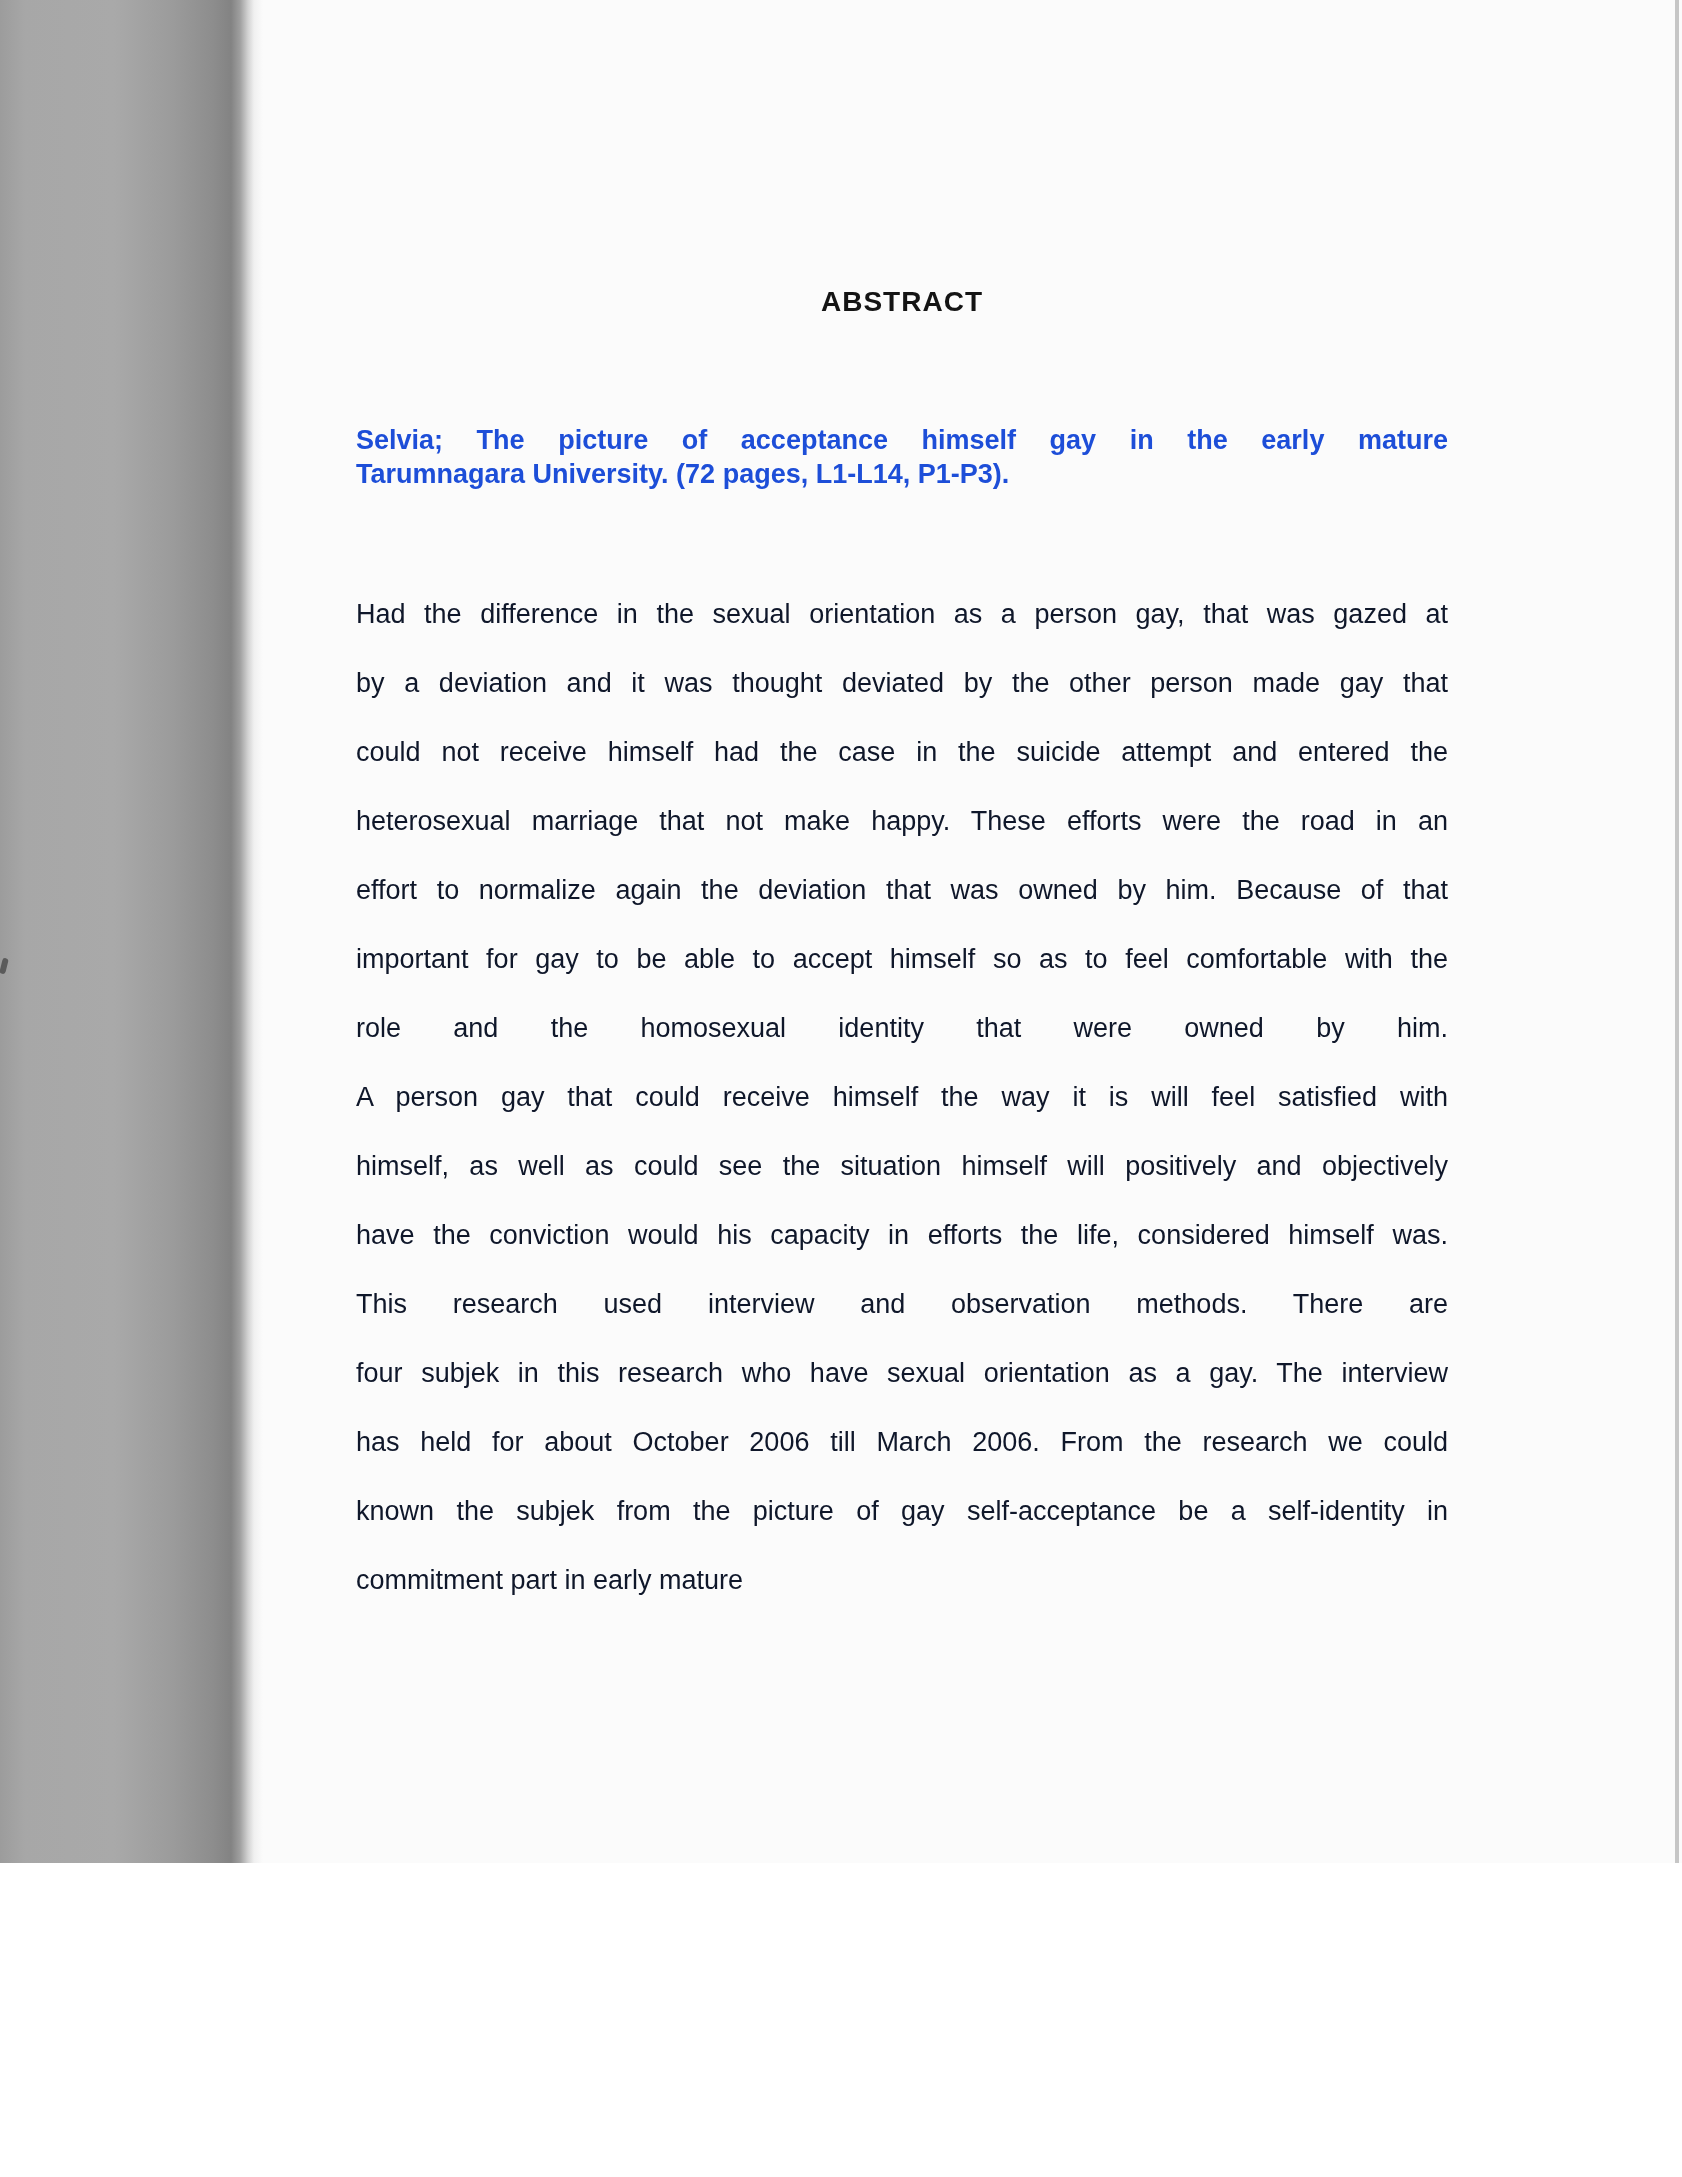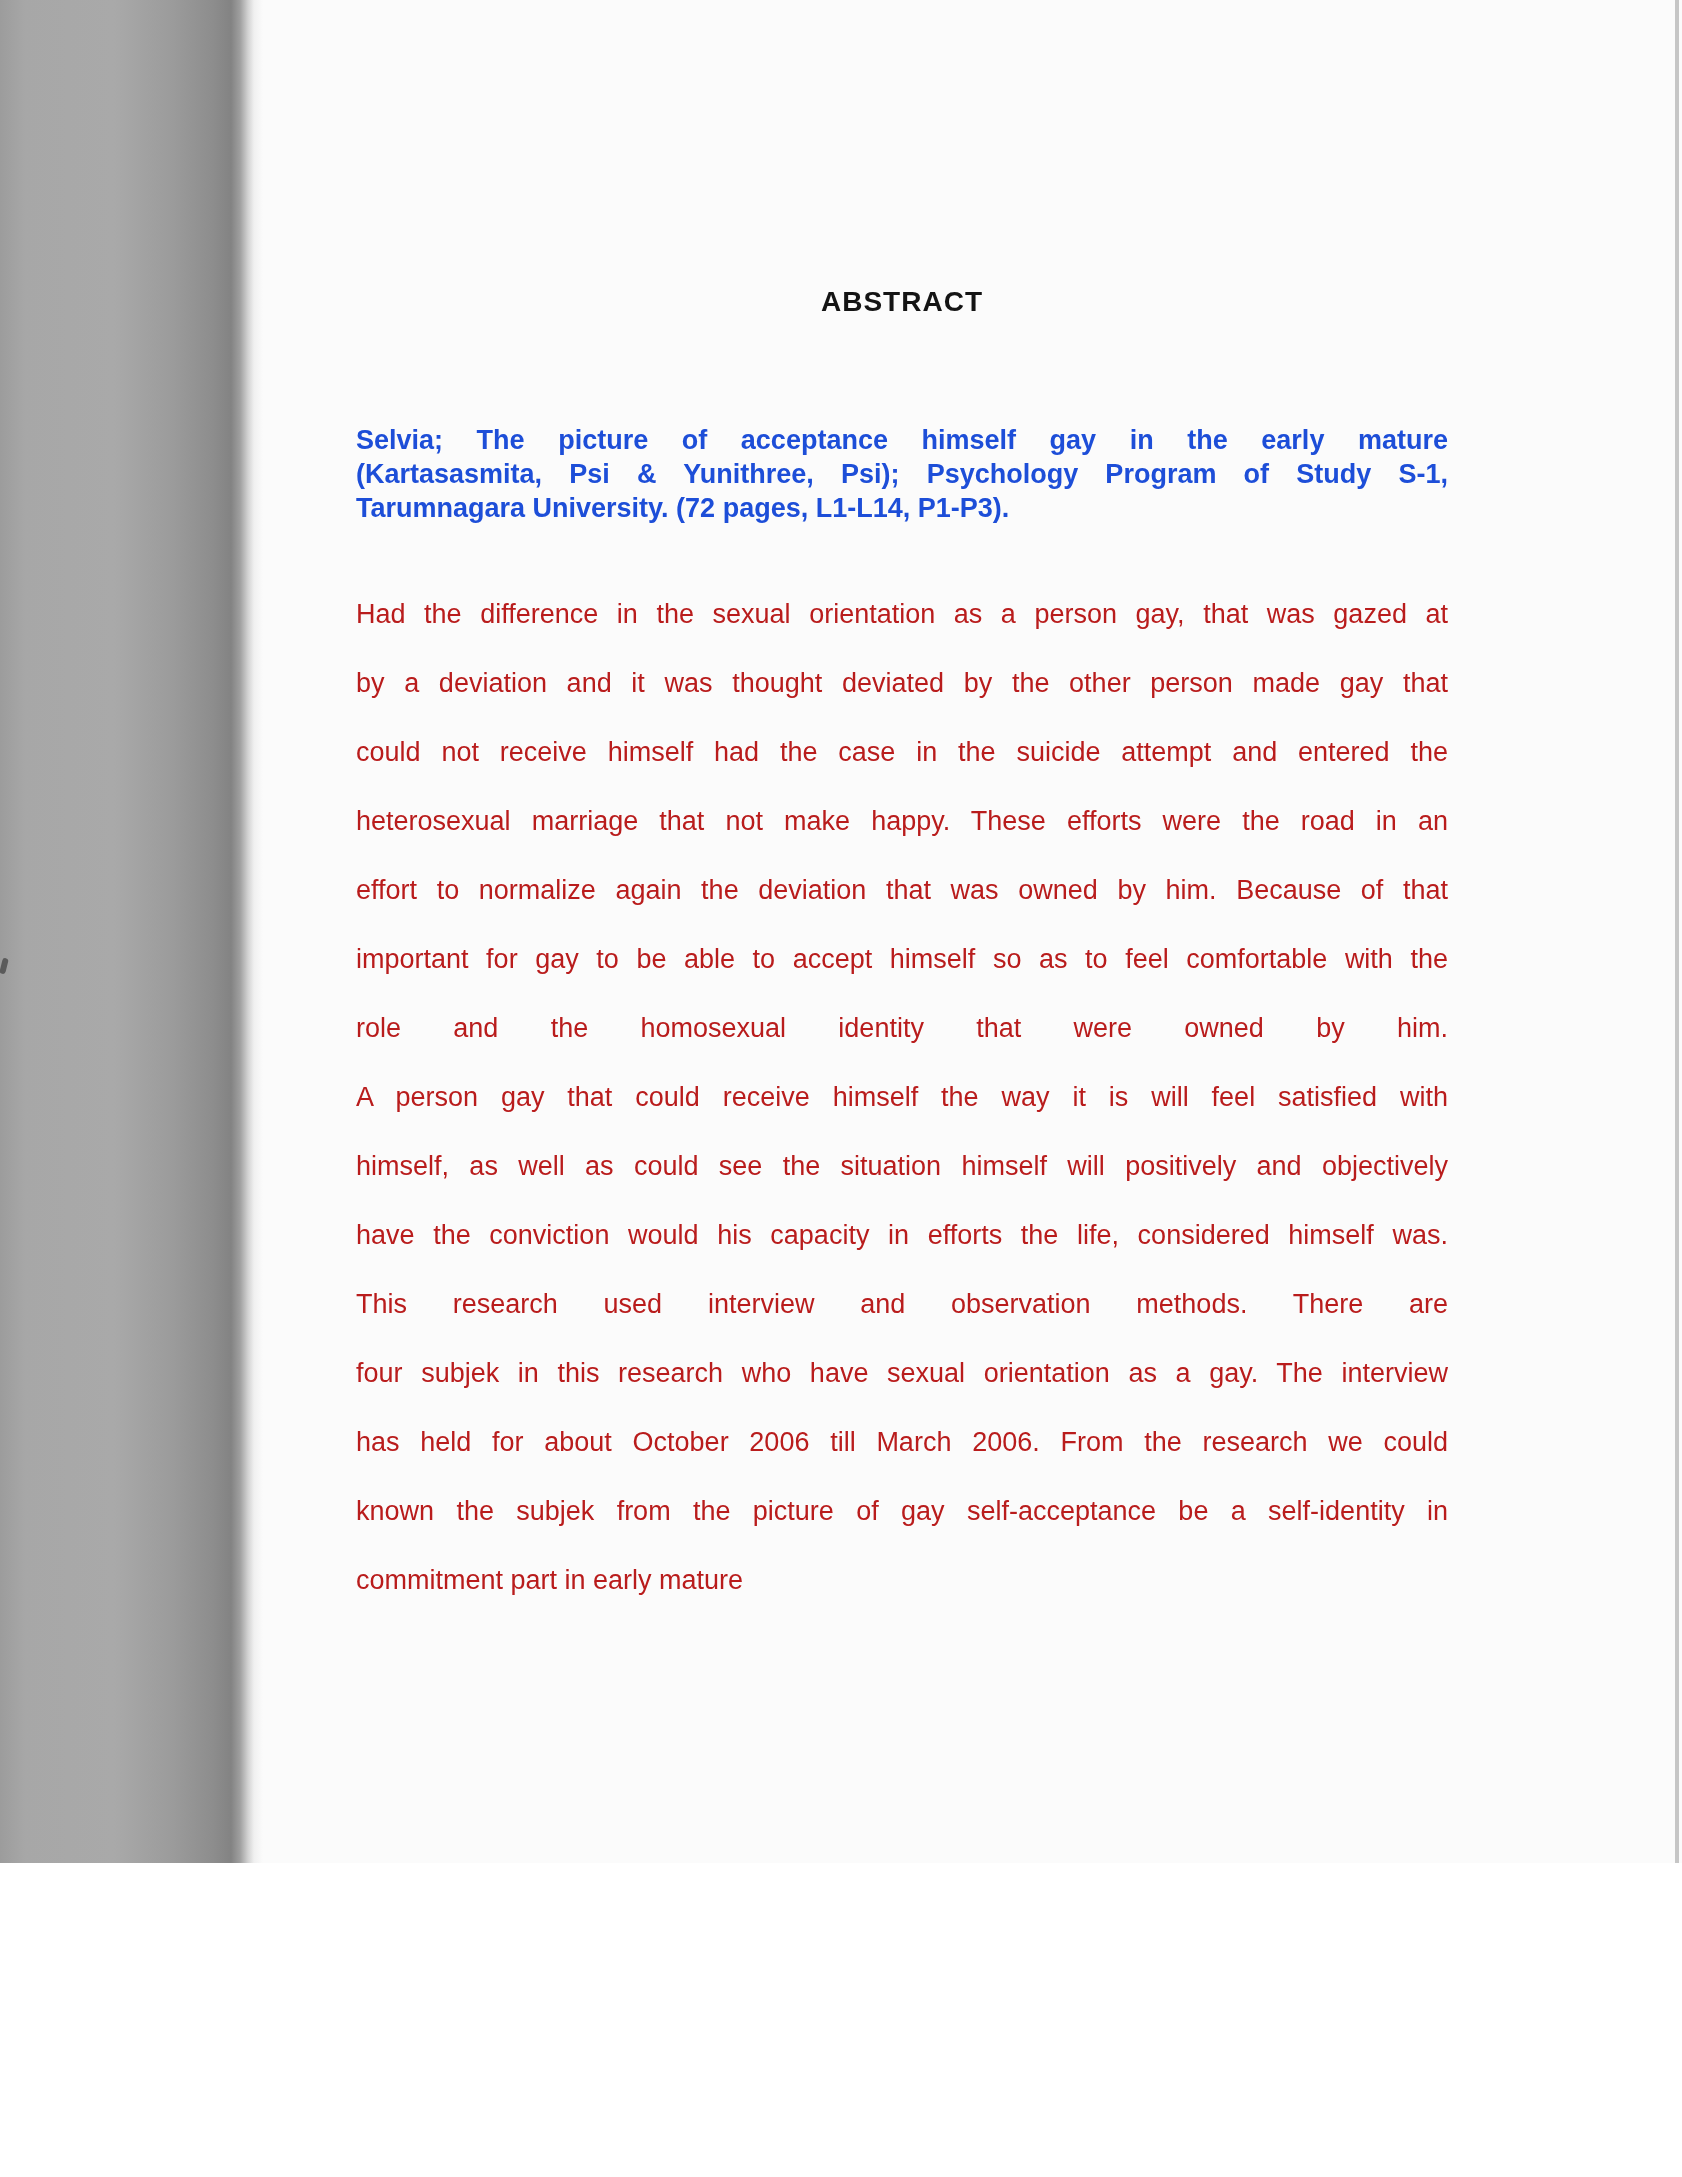--- a/index.html
+++ b/index.html
@@ -77,21 +77,21 @@
   }
   .citation .text-line:last-child {
     text-align-last: left;
   }
   .abstract-body {
     position: absolute;
     left: 356px; top: 580px;
     width: 1092px;
     font-size: 27px;
     line-height: 69px;
-    color: #b91c1c;
+    color: #0f172a;
   }
   .abstract-body .text-line {
     text-align: justify;
     text-align-last: justify;
   }
   .abstract-body .text-line:last-child {
     text-align-last: left;
   }
   .page-number {
     position: absolute;
@@ -106,21 +106,20 @@
 
 <div class="page">
   <div class="spine-shadow"></div>
   <div class="edge-line"></div>
   <div class="speck"></div>
 
   <h1 class="title">ABSTRACT</h1>
 
   <div class="citation">
       <div class="text-line">Selvia; The picture of acceptance himself gay in the early mature</div>
-      <div class="text-line">(Kartasasmita, Psi &amp; Yunithree, Psi); Psychology Program of Study S-1,</div>
       <div class="text-line">Tarumnagara University. (72 pages, L1-L14, P1-P3).</div>
     </div>
 
   <div class="abstract-body">
       <div class="text-line">Had the difference in the sexual orientation as a person gay, that was gazed at</div>
       <div class="text-line">by a deviation and it was thought deviated by the other person made gay that</div>
       <div class="text-line">could not receive himself had the case in the suicide attempt and entered the</div>
       <div class="text-line">heterosexual marriage that not make happy. These efforts were the road in an</div>
       <div class="text-line">effort to normalize again the deviation that was owned by him. Because of that</div>
       <div class="text-line">important for gay to be able to accept himself so as to feel comfortable with the</div>

